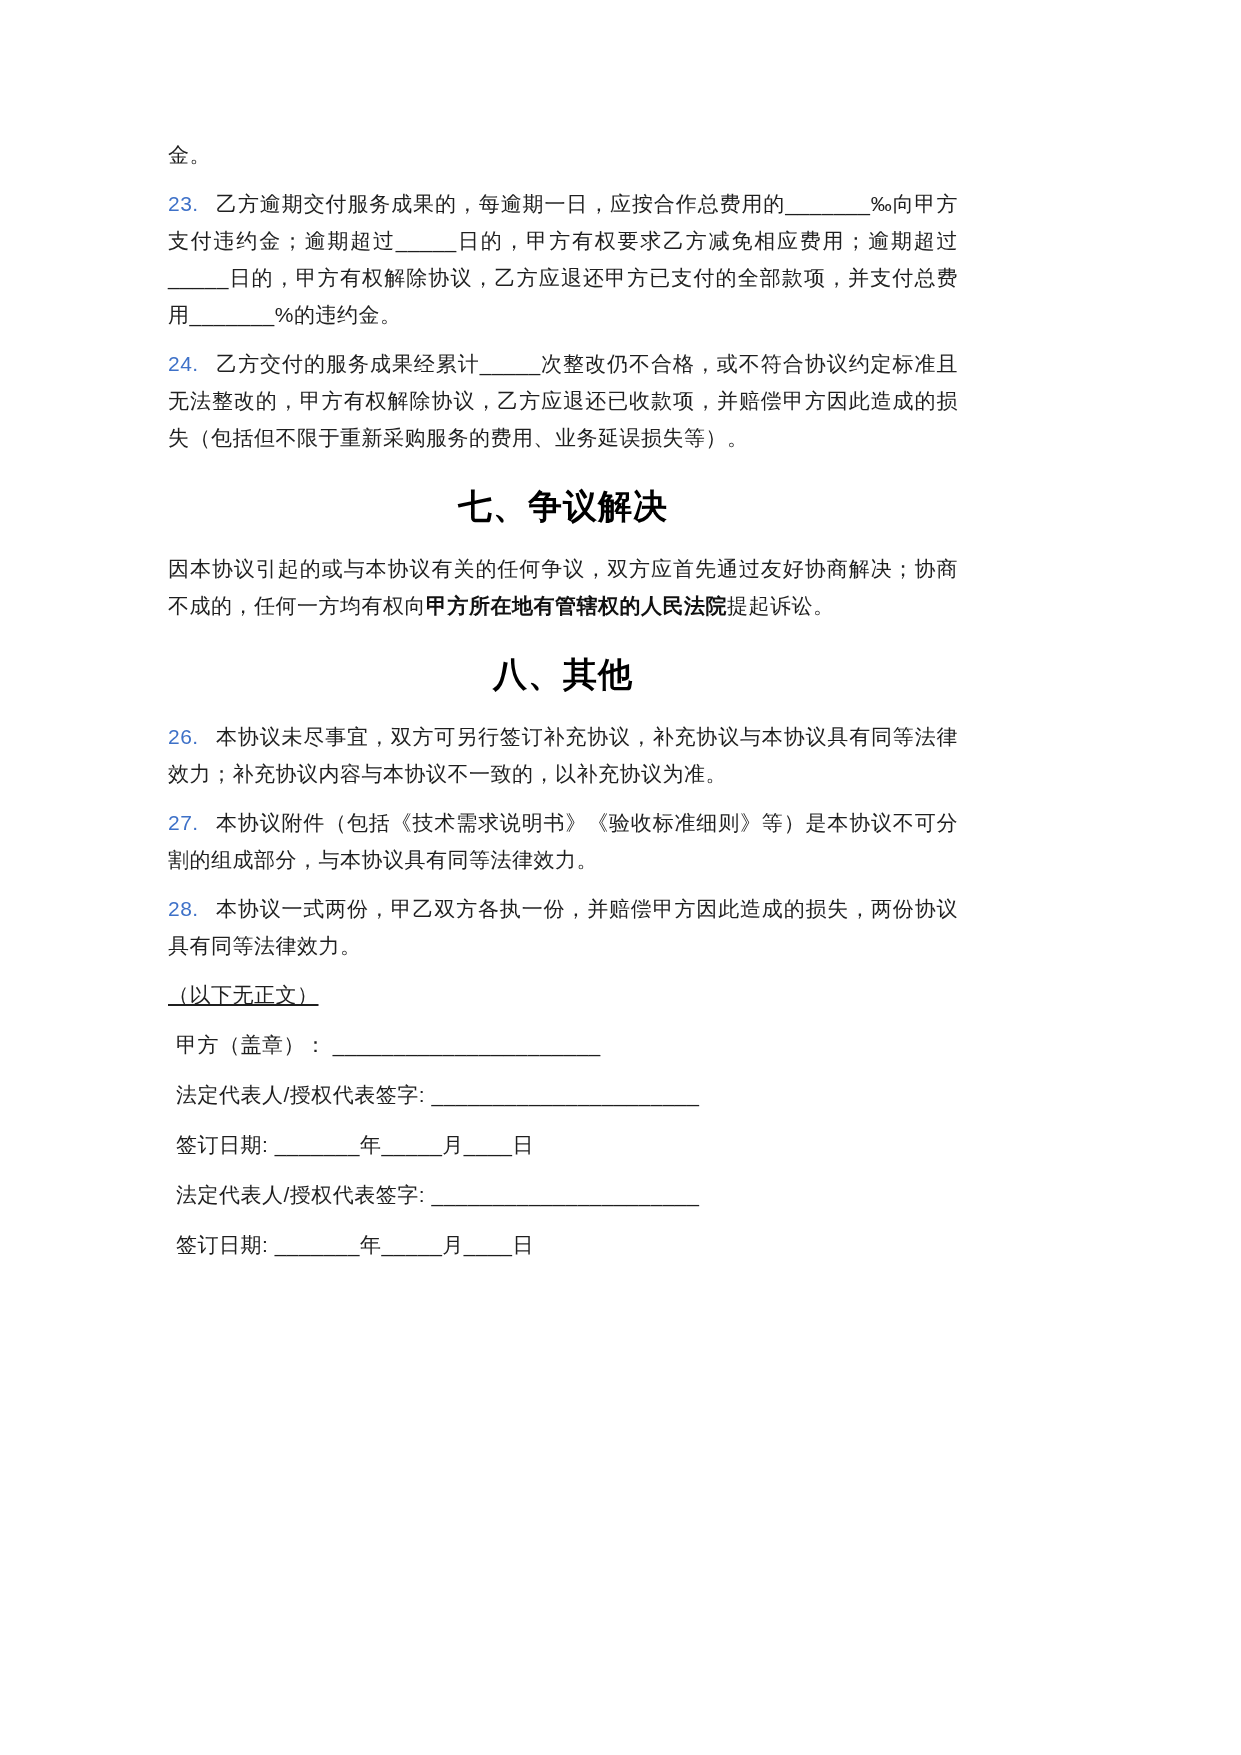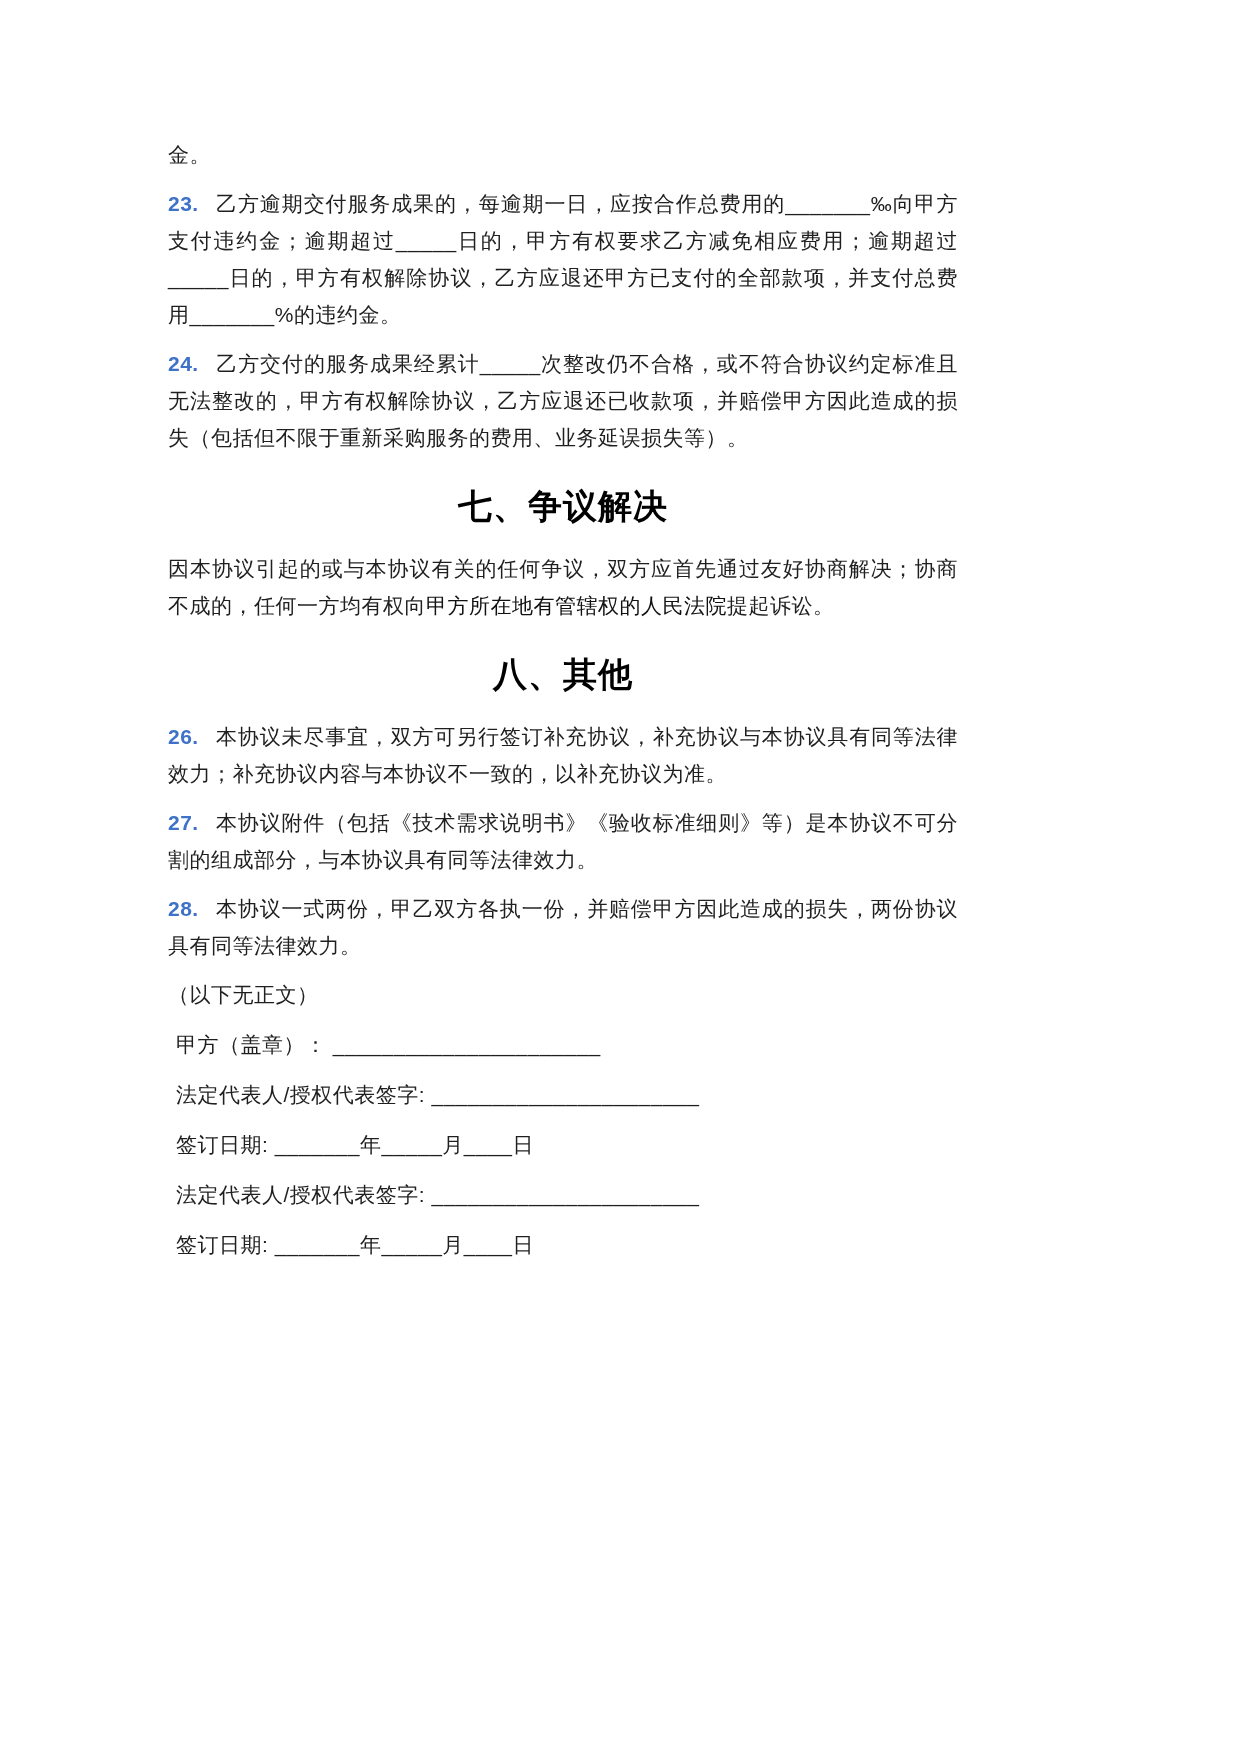--- a/index.html
+++ b/index.html
@@ -25,46 +25,46 @@
   p.body {
     font-size: 21px;
     line-height: 37px;
     margin: 0 0 12px 0;
     text-align: justify;
     letter-spacing: 0.5px;
   }
   p.body .clause-num {
     color: #3e71c8;
     margin-right: 17px;
-    font-weight: bold;
   }
   h2.section-heading {
     font-size: 34px;
     line-height: 48px;
     font-weight: 700;
     color: #000000;
     margin: 26px 0 20px 0;
     letter-spacing: 1px;
     text-align: center;
   }
   .bold-inline {
-    font-weight: 400;
+    font-weight: 700;
     color: #111111;
   }
   p.sig {
     font-size: 21px;
     line-height: 37px;
     margin: 0 0 13px 8px;
     letter-spacing: 0.5px;
   }
   p.note {
     font-size: 21px;
     line-height: 37px;
     margin: 0 0 13px 0;
     letter-spacing: 0.5px;
+    text-decoration: underline;
   }
 </style>
 </head>
 <body>
 
 <div class="page">
   <div class="content">
 
     <p class="body">
       <span>金。</span>

